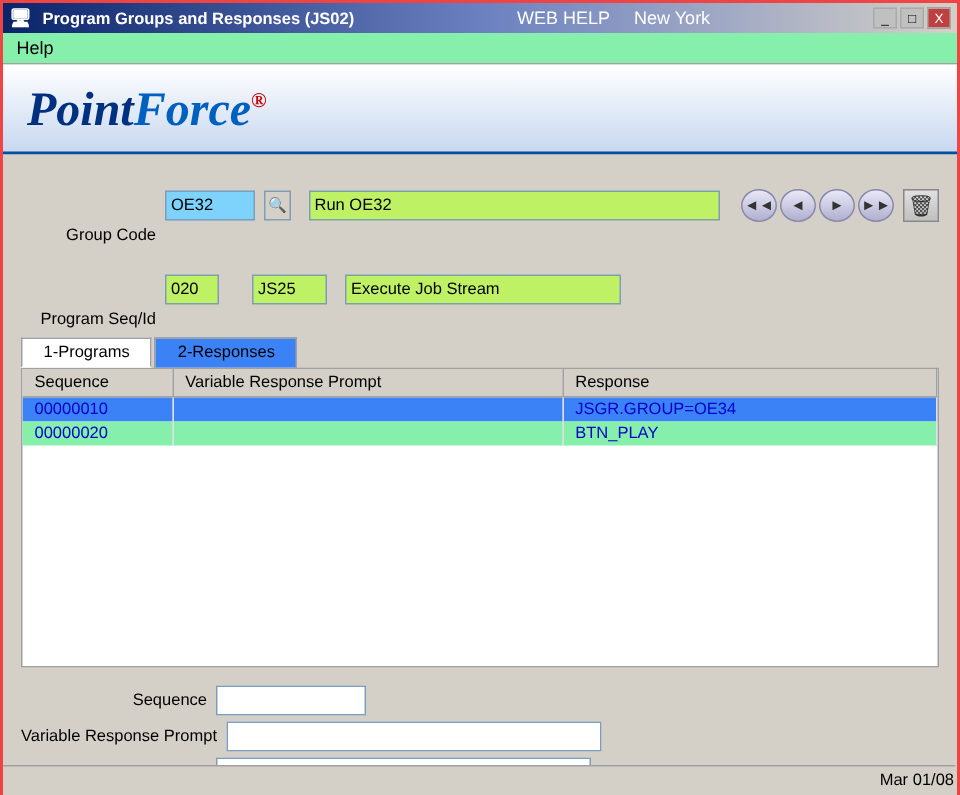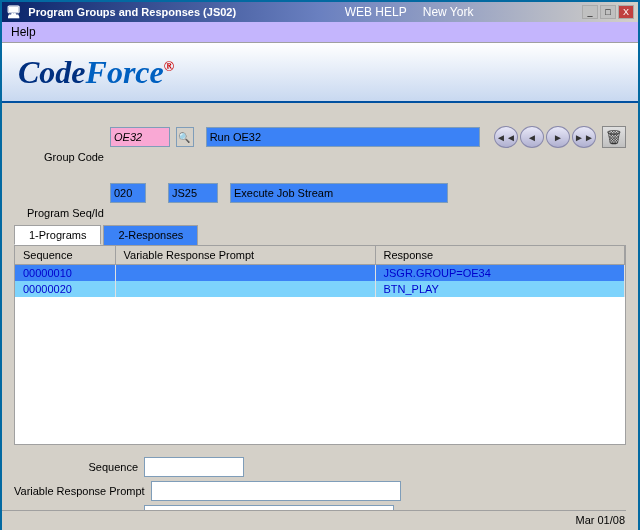--- a/index.html
+++ b/index.html
@@ -7,21 +7,21 @@
       font-family: Arial, sans-serif;
       font-size: 12px;
       background: #d4d0c8;
       width: 640px;
       height: 530px;
       overflow: hidden;
     }
 
     
     .menu-bar {
-      background: #c4b5fd;
+      background: #86efac;
       border-bottom: 1px solid #a0a0a0;
       padding: 2px 6px;
       display: flex;
       gap: 16px;
       font-size: 12px;
     }
     .menu-item {
       cursor: pointer;
       padding: 1px 3px;
     }
@@ -64,21 +64,21 @@
     }
     .form-label {
       font-size: 11px;
       color: #000;
       min-width: 90px;
       text-align: right;
       margin-top: 40px;
     }
     .form-input {
       border: 1px solid #7f9db9;
-      background: #3b82f6;
+      background: #bef264;
       height: 20px;
       padding: 1px 3px;
       font-size: 11px;
     }
     .input-sm { width: 60px; }
     .input-lg { width: 280px; }
 
     .search-btn {
       width: 18px;
       height: 20px;
@@ -166,21 +166,21 @@
       border-right: 1px solid #a0a0a0;
       padding: 3px 8px;
       text-align: left;
       font-weight: normal;
       color: #000;
     }
     tbody tr {
       background: #3b82f6;
     }
     tbody tr.alt {
-      background: #7dd3fc;
+      background: #86efac;
     }
     tbody td {
       padding: 2px 8px;
       border-right: 1px solid #e0e0e0;
       color: #0000cc;
     }
 
     
     .bottom-form {
       padding: 4px 0;
@@ -222,33 +222,33 @@
       cursor: pointer;
       font-size: 11px;
       min-width: 55px;
     }
 
     
     .status-bar {
       position: absolute;
       bottom: 0;
       left: 0;
-      right: 12px;
+      right: 1px;
       background: #d4d0c8;
       border-top: 1px solid #a0a0a0;
       height: 18px;
       display: flex;
       align-items: center;
       justify-content: flex-end;
       padding-right: 1px;
       font-size: 11px;
     }
 
     .window-frame {
-      border: 2px solid #0369a1;
+      border: 2px solid #ef4444;
       position: relative;
       height: 530px;
     }
 
     .top-title-area {
       display: flex;
       justify-content: space-between;
       align-items: center;
       background: linear-gradient(to right, #0a246a, #6a80c0 50%, #d4d0c8);
       height: 20px;
@@ -301,46 +301,46 @@
       <div class="wc-btn" style="background:#c04040; color:white;">X</div>
     </div>
   </div>
 
   <div class="menu-bar">
     <span class="menu-item">Help</span>
   </div>
 
   <div class="logo-area">
     <div class="logo-text">
-      <span style="color:#003080;">Code</span><span style="color:#0060c0; font-style:italic;">Force</span><span class="logo-dot" style="font-size:14px; vertical-align:super; color:#cc0000;">®</span>
+      <span style="color:#003080;">Point</span><span style="color:#0060c0; font-style:italic;">Force</span><span class="logo-dot" style="font-size:14px; vertical-align:super; color:#cc0000;">®</span>
     </div>
   </div>
 
   <div class="main-content">
 
     <div class="form-row">
       <span class="form-label">Group Code</span>
-      <input class="form-input input-sm" value="OE32" readonly="" style="background: #f9a8d4; font-style: italic;">
+      <input class="form-input input-sm" value="OE32" readonly="" style="background: #7dd3fc;">
       <button class="search-btn">🔍</button>
       <input class="form-input input-lg" value="Run OE32" style="margin-left: 6px;">
 
       <div class="nav-buttons">
         <button class="nav-btn">◄◄</button>
         <button class="nav-btn">◄</button>
         <button class="nav-btn">►</button>
         <button class="nav-btn">►►</button>
         <button class="delete-btn">🗑</button>
       </div>
     </div>
 
     <div class="form-row">
       <span class="form-label">Program Seq/Id</span>
       <input class="form-input input-sm" value="020" style="width: 36px;">
       <input class="form-input" value="JS25" style="width: 50px; margin-left: 16px;">
-      <input class="form-input" value="Execute Job Stream" style="width: 218px; margin-left: 6px;">
+      <input class="form-input" value="Execute Job Stream" style="width: 184px; margin-left: 6px;">
     </div>
 
     <div class="tabs-area">
       <div class="tab active">1-Programs</div>
       <div class="tab">2-Responses</div>
     </div>
 
     <div class="table-area">
       <table>
         <thead>

